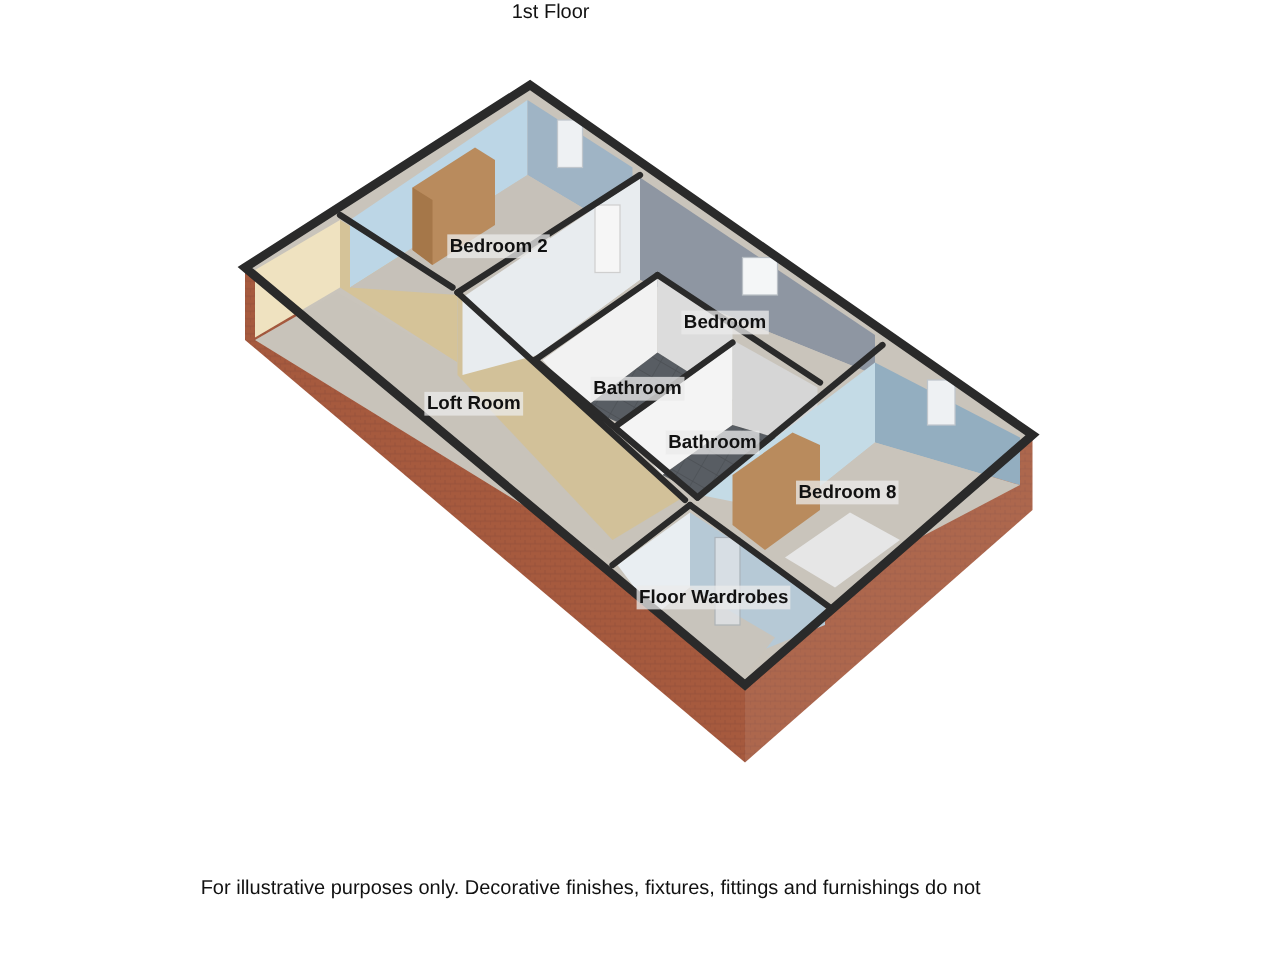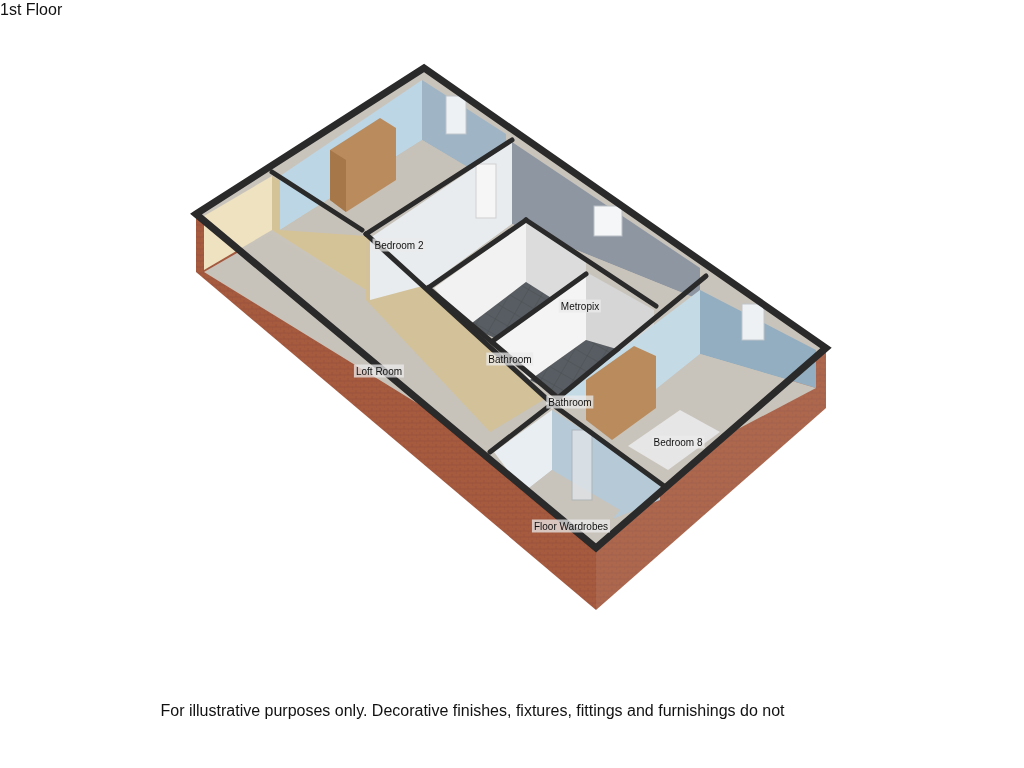--- a/index.html
+++ b/index.html
@@ -1,24 +1,24 @@
 <!DOCTYPE html>
 <html><head>
 <meta charset="utf-8">
 <style>
   html, body { margin:0; padding:0; background:#ffffff; }
   body { width:1024px; height:768px; position:relative; overflow:hidden;
          font-family:"Liberation Sans", sans-serif; color:#111; }
-  .header { position:absolute; top:0; left:0; width:881px; text-align:left; }
+  .header { position:absolute; top:0; left:0; width:881px; text-align:center; }
   .header .title { font-size:16px; line-height:19px; margin-top:0px; }
   .header .area { font-size:16px; line-height:22px; }
   .plan { position:absolute; left:0; top:0; width:1024px; height:768px; }
-  .label { position:absolute; font-size:10px; font-weight:normal; color:#111;
+  .label { position:absolute; font-size:15px; font-weight:bold; color:#111;
            background:rgba(235,235,235,0.75); padding:1px 2px; white-space:nowrap;
-           transform:translate(-50%,-50%);margin-top:48px; }
+           transform:translate(-50%,-50%); }
   .footer { position:absolute; top:700px; left:0; width:945px; text-align:center;
             font-size:16px; line-height:22px; }
 </style>
 </head>
 <body>
 
 <div class="header">
   <div class="title">1st Floor</div>
 </div>
 
@@ -103,21 +103,21 @@
     <line x1="526" y1="220" x2="656" y2="306" stroke-width="5"></line>
     <line x1="428" y1="288" x2="558" y2="398" stroke-width="5"></line>
     <line x1="558" y1="398" x2="706" y2="276" stroke-width="5"></line>
     <line x1="490" y1="452" x2="552" y2="404" stroke-width="5"></line>
     <line x1="552" y1="404" x2="664" y2="486" stroke-width="5"></line>
   </g>
 </svg>
 
 <div>
   <div class="label" style="left:399px;top:197px;">Bedroom 2</div>
-  <div class="label" style="left:580px;top:258px;">Metropix</div>
+  <div class="label" style="left:580px;top:258px;">Bedroom</div>
   <div class="label" style="left:510px;top:311px;">Bathroom</div>
   <div class="label" style="left:379px;top:323px;">Loft Room</div>
   <div class="label" style="left:570px;top:354px;">Bathroom</div>
   <div class="label" style="left:678px;top:394px;">Bedroom 8</div>
   <div class="label" style="left:571px;top:478px;">Floor Wardrobes</div>
 </div>
 
 <div class="footer">
   <div>For illustrative purposes only. Decorative finishes, fixtures, fittings and furnishings do not</div>
 </div>

